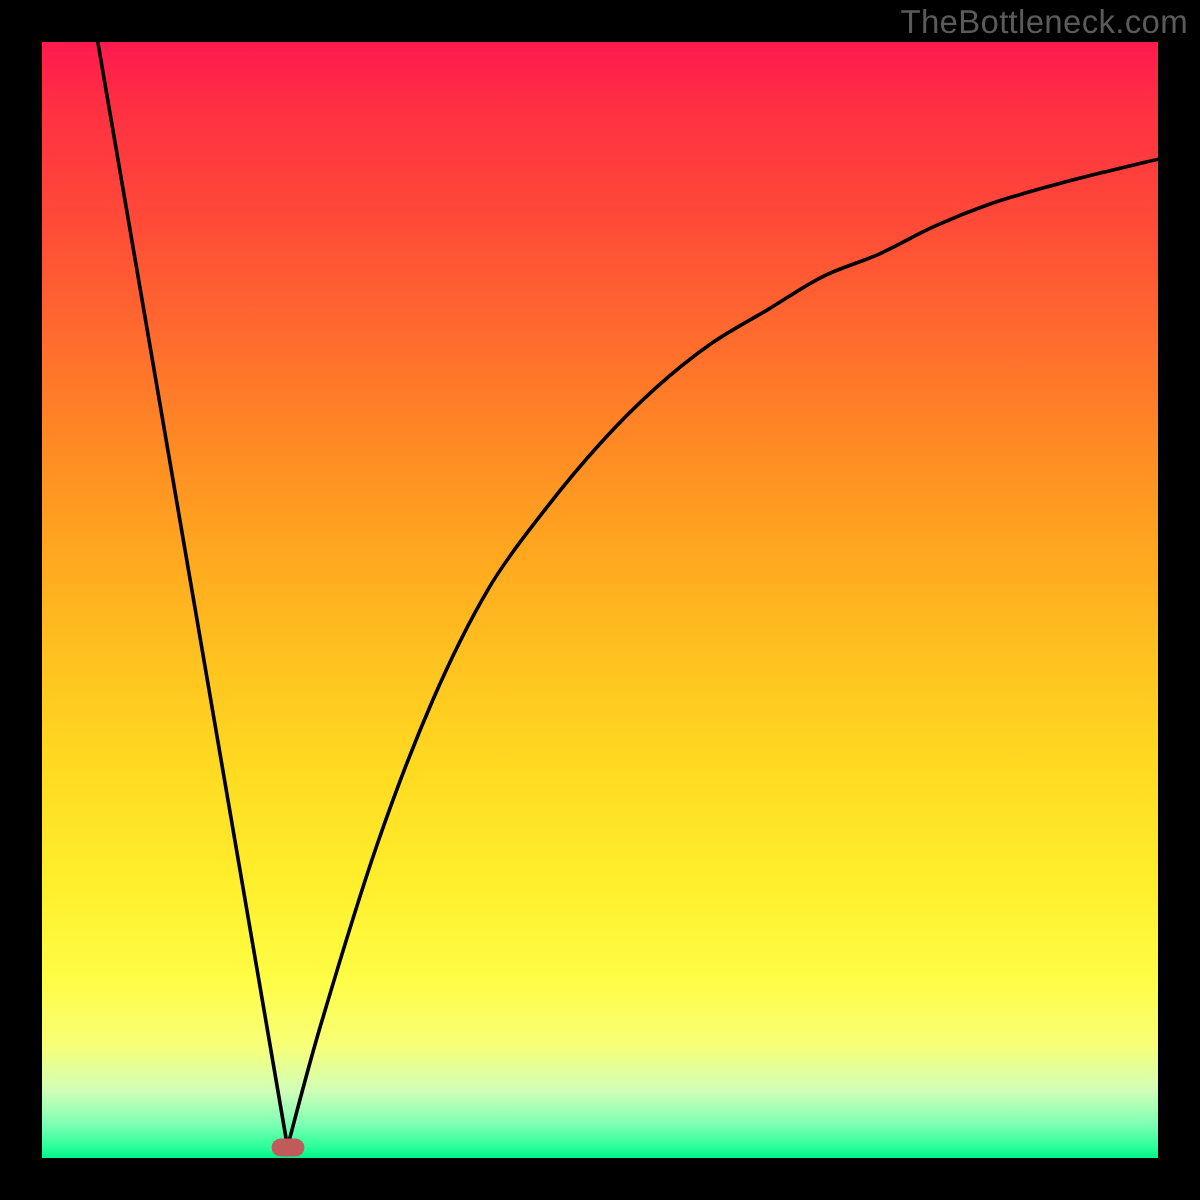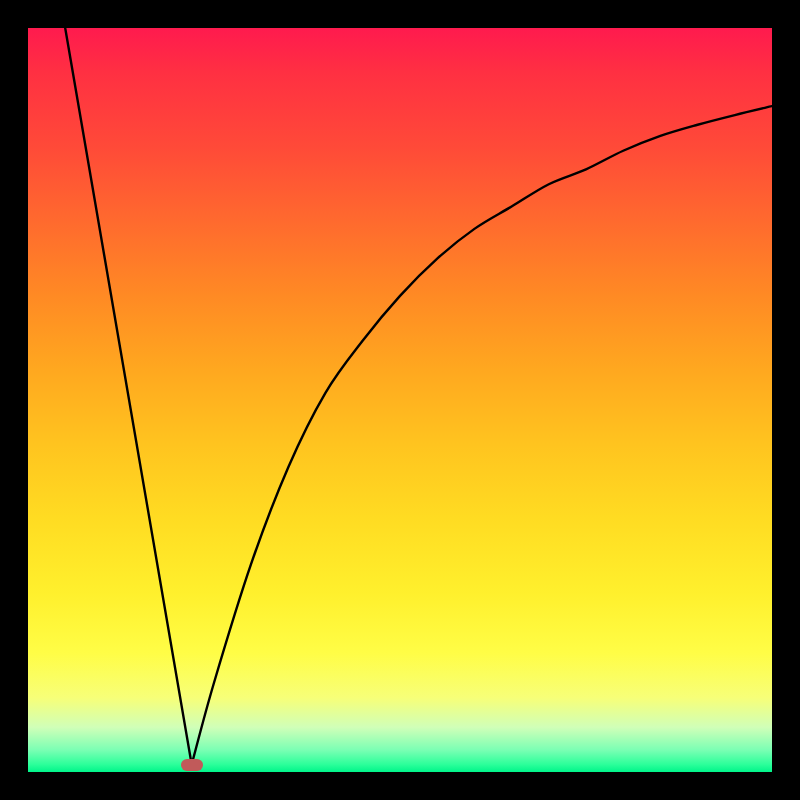--- a/index.html
+++ b/index.html
@@ -69,13 +69,14 @@
 </head>
 <body>
 
 <div class="frame">
   <div class="plot-area">
     <svg class="curve" viewBox="0 0 744 744" preserveAspectRatio="none">
       <path id="curve-path" d="M 37.2 0 L 163.68 736.56 C 167.4 722.92 176.08 688.2 186 654.72 C 195.92 621.24 210.79999999999998 571.64 223.2 535.68 C 235.6 499.71999999999997 247.99999999999997 467.48 260.4 438.96000000000004 C 272.79999999999995 410.44000000000005 285.20000000000005 385.64 297.6 364.56 C 310 343.48 322.40000000000003 328.6 334.8 312.48 C 347.2 296.36 359.6 281.47999999999996 372 267.84 C 384.4 254.19999999999996 396.80000000000007 241.79999999999998 409.20000000000005 230.64 C 421.6 219.48 434 209.56 446.4 200.88 C 458.79999999999995 192.2 471.20000000000005 185.99999999999994 483.6 178.55999999999995 C 496 171.11999999999995 508.4 162.44 520.8 156.24 C 533.1999999999999 150.04000000000002 545.6 146.94000000000003 558 141.36 C 570.4 135.78 582.8000000000001 128.34 595.2 122.75999999999999 C 607.6 117.17999999999999 620 112.21999999999998 632.4 107.88 C 644.8 103.54 657.2 100.19200000000002 669.6 96.72000000000003 C 682 93.24800000000003 694.4 90.14800000000001 706.8 87.048 C 719.1999999999999 83.948 737.8 79.608 744 78.12" fill="none" stroke="#000" stroke-width="2.4" stroke-linejoin="round" stroke-linecap="round"></path>
     </svg>
     <div class="marker" id="marker" style="left: 152.68px; top: 730.56px; background: rgb(193, 90, 90);"></div>
   </div>
+  <div class="watermark">TheBottleneck.com</div>
 </div>
 
 </body></html>

